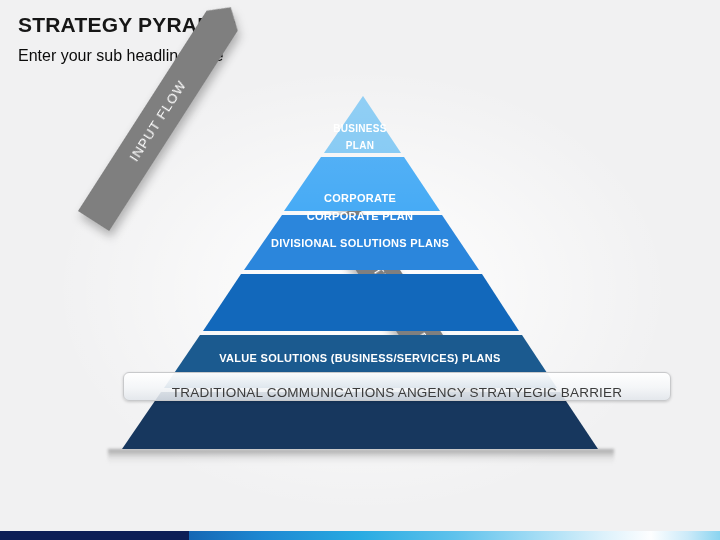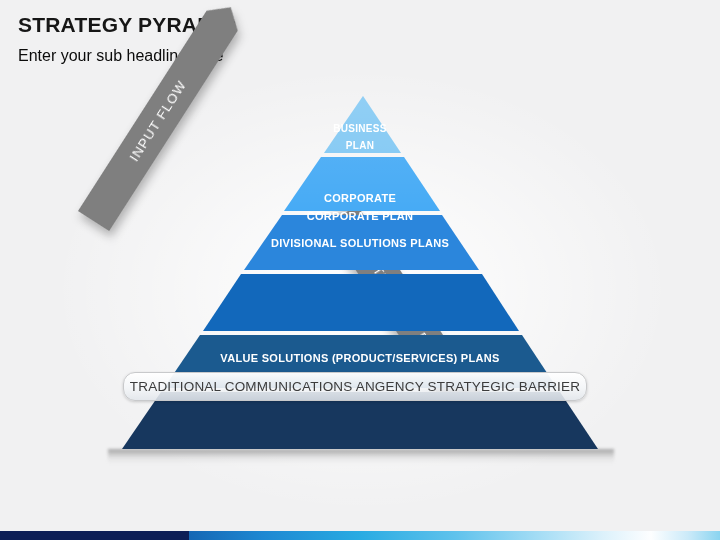--- a/index.html
+++ b/index.html
@@ -57,25 +57,25 @@
   .lab6{top:314px; font-size:13px; letter-spacing:.4px;}
   .lab6 .small{font-size:10px; letter-spacing:.3px;}
   
   .base-shadow{
     position:absolute; left:108px; top:449px; width:506px; height:15px; z-index:1;
     background:linear-gradient(to bottom, rgba(105,105,105,0.55), rgba(140,140,140,0.12) 60%, rgba(140,140,140,0));
     filter:blur(1.5px);
   }
   
   .barrier{
-    position:absolute; left:123px; top:372px; width:464px; height:29px; z-index:3;
-    border:1px solid #c8c9cb; border-radius:12px; box-sizing:border-box;
+    position:absolute; left:123px; top:372px; width:548px; height:29px; z-index:3;
+    border:1px solid #c8c9cb; border-radius:6px; box-sizing:border-box;
     background:linear-gradient(to bottom, rgba(255,255,255,0.97) 0%, rgba(244,246,248,0.90) 55%, rgba(226,230,235,0.88) 100%);
     box-shadow:0 1px 3px rgba(0,0,0,0.18);
-    display:flex; align-items:center; justify-content:center;
+    display:flex; align-items:flex-end; justify-content:center;
   }
   .barrier-label{font-size:13.5px; color:#3c3c3c; letter-spacing:.2px; white-space:nowrap;}
   
   .footer-bar{position:absolute; left:0; bottom:0; width:720px; height:9px; z-index:4; display:flex;}
   .footer-navy{width:26.2%; height:100%;}
   .footer-gradient{
     flex:1; height:100%;
     background:linear-gradient(to right,
       #1567B4 0%, #1E88D2 14%, #29ABE2 32%, #5FC2EC 50%,
       #A5DDF5 66%, #DCF1FB 78%, #FDFEFF 87%, #CBEAF9 94%, #8AD4F0 100%);
@@ -113,21 +113,21 @@
 
     <div class="layer-label lab1">
       <div>BUSINESS</div>
       <div>PLAN</div>
     </div>
     <div class="layer-label lab2">
       <div>CORPORATE</div>
       <div>CORPORATE PLAN</div>
     </div>
     <div class="layer-label lab3">DIVISIONAL SOLUTIONS PLANS</div>
-    <div class="layer-label lab5">VALUE SOLUTIONS (PRODUCT/SERVICES) PLANS</div>
+    <div class="layer-label lab5">VALUE SOLUTIONS (BUSINESS/SERVICES) PLANS</div>
   </div>
 
   <div class="barrier">
     <span class="barrier-label">TRADITIONAL COMMUNICATIONS ANGENCY STRATYEGIC BARRIER</span>
   </div>
 
   <div class="footer-bar">
     <div class="footer-navy" style="background-color: rgb(13, 30, 86);"></div>
     <div class="footer-gradient"></div>
   </div>

